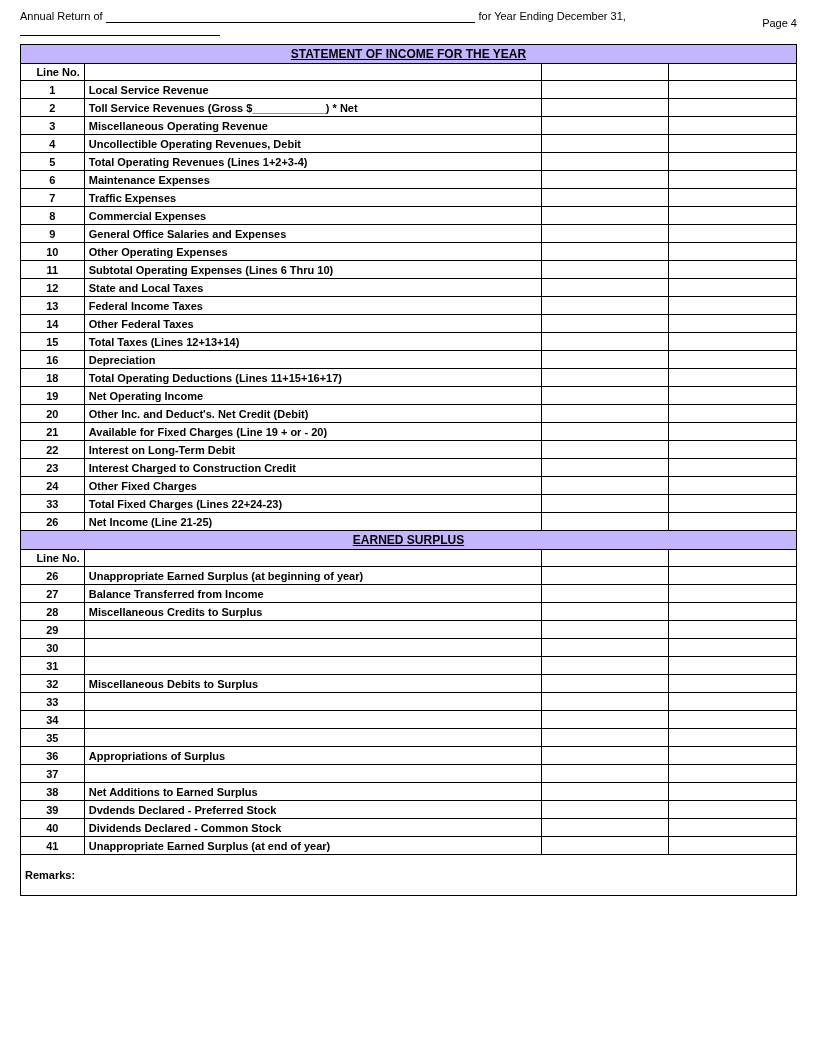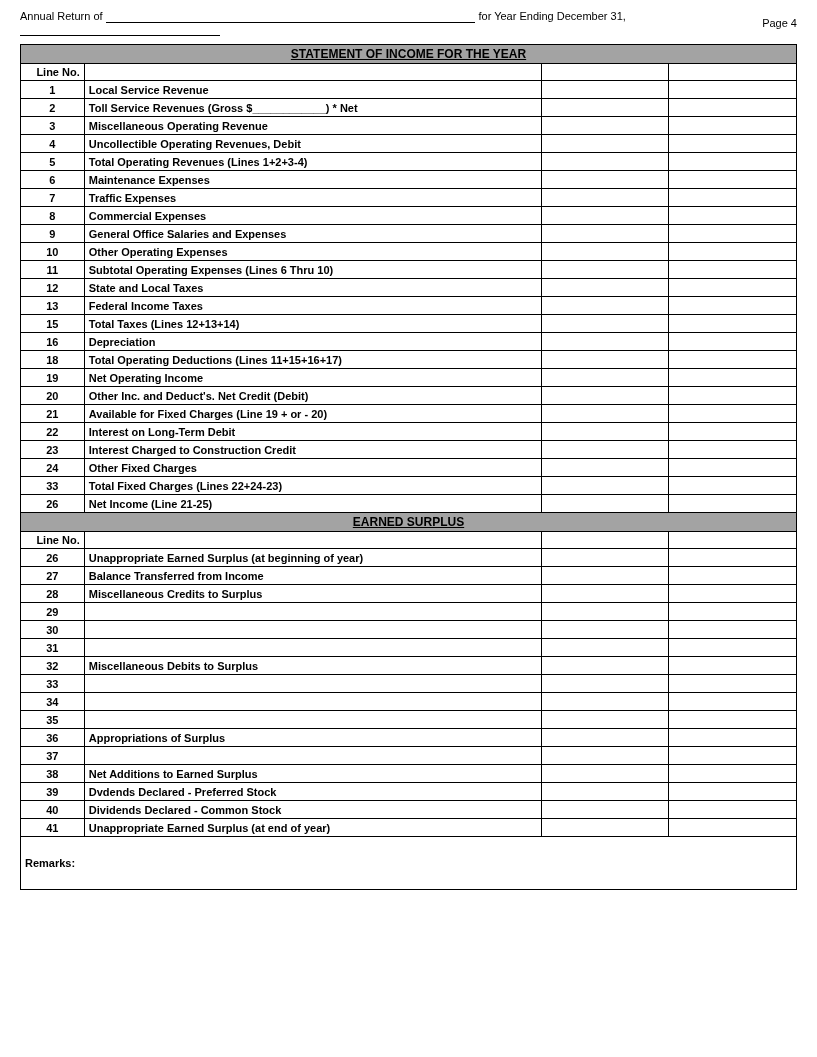--- a/index.html
+++ b/index.html
@@ -34,21 +34,21 @@
     .main-table td, .main-table th {
       border: 1px solid #000;
       padding: 2px 4px;
     }
     .section-header {
       text-align: center;
       font-weight: bold;
       font-size: 12px;
       text-decoration: underline;
       padding: 4px;
-      background: #a3a3a3;
+      background: #c4b5fd;
     }
     .col-lineno {
       width: 60px;
       text-align: center;
       font-weight: bold;
     }
     .col-description {
       width: 430px;
     }
     .col-value1 {
@@ -69,21 +69,21 @@
       text-align: center;
       font-weight: bold;
       font-size: 11px;
     }
     .data-row .desc {
       font-weight: bold;
       font-size: 11px;
     }
     .remarks-row td {
       font-weight: bold;
-      padding: 20px 4px;
+      padding: 14px 4px;
     }
     
     .dotted-bottom {
       border-bottom: 1px dotted #999 !important;
     }
   </style>
 </head>
 <body>
 
 <div class="page-header">
@@ -182,20 +182,26 @@
     <td class="col-value1 dotted-bottom"></td>
     <td class="col-value2 dotted-bottom"></td>
   </tr>
   <tr class="data-row">
     <td class="lineno col-lineno">13</td>
     <td class="desc col-description dotted-bottom"><b>Federal Income Taxes</b></td>
     <td class="col-value1 dotted-bottom"></td>
     <td class="col-value2 dotted-bottom"></td>
   </tr>
   <tr class="data-row">
+    <td class="lineno col-lineno">14</td>
+    <td class="desc col-description dotted-bottom"><b>Other Federal Taxes</b></td>
+    <td class="col-value1 dotted-bottom"></td>
+    <td class="col-value2 dotted-bottom"></td>
+  </tr>
+  <tr class="data-row">
     <td class="lineno col-lineno">15</td>
     <td class="desc col-description dotted-bottom"><b>Total Taxes (Lines 12+13+14)</b></td>
     <td class="col-value1 dotted-bottom"></td>
     <td class="col-value2 dotted-bottom"></td>
   </tr>
   <tr class="data-row">
     <td class="lineno col-lineno">16</td>
     <td class="desc col-description dotted-bottom"><b>Depreciation</b></td>
     <td class="col-value1 dotted-bottom"></td>
     <td class="col-value2 dotted-bottom"></td>

